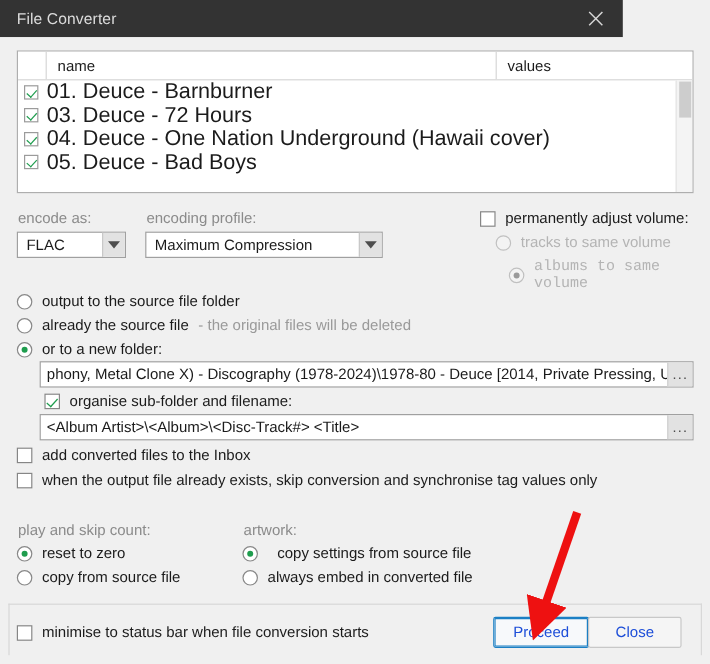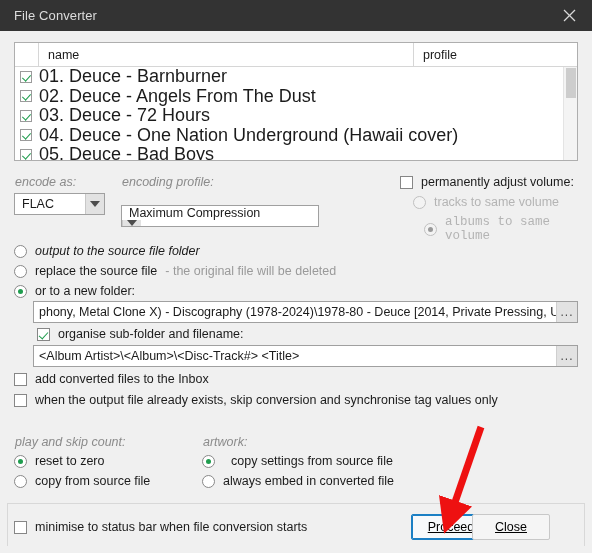--- a/index.html
+++ b/index.html
@@ -12,21 +12,21 @@
   #app {
     position: relative;
     width: 592px; height: 553px;
     background: #f0f0f0;
     box-sizing: border-box;
   }
 
   
   .titlebar {
     position: absolute; left: 0; top: 0;
-    width: 592px; height: 31px;
+    width: 519px; height: 31px;
     background: #333333;
     display: flex; align-items: center;
   }
   .titlebar-text {
     color: #dcdcdc;
     font-size: 13px;
     margin-left: 14px;
     letter-spacing: 0.1px;
   }
   .titlebar-close {
@@ -132,21 +132,20 @@
     left: 2px; top: 1px;
     width: 10px; height: 30px;
     background: #cdcdcd;
   }
 
   
   .dim-label {
     position: absolute;
     font-size: 12.5px;
     color: #8b8b8b;
-    font-style: italic;
   }
   .row-label {
     font-size: 12.5px;
     color: #1b1b1b;
   }
 
   
   .combo {
     position: absolute;
     height: 22px;
@@ -284,23 +283,22 @@
   }
   .btn {
     position: absolute;
     height: 26px;
     background: #f5f5f5;
     border: 1px solid #c8c8c8;
     border-radius: 2px;
     box-sizing: border-box;
     display: flex; align-items: center; justify-content: center;
     font-size: 12.5px;
-    color: #000000;
-    cursor: pointer;
-    text-decoration: underline;
+    color: #1d4ed8;
+    cursor: pointer;
   }
   .btn.focused {
     border: 1px solid #1b7fc4;
     box-shadow: 0 0 0 1px #1b7fc4 inset;
     background: #f7f9fb;
   }
 
   
   .arrow-layer {
     position: absolute;
@@ -323,33 +321,29 @@
       </svg>
     </div>
   </div>
 
   <div class="client">
 
     <div class="listbox">
       <div class="list-header">
         <div class="col-check"></div>
         <div class="col-name">name</div>
-        <div class="col-status">profile</div>
+        <div class="col-status">values</div>
       </div>
       <div class="list-rows">
         <div class="list-row">
           <span class="cb-green"></span>
           <span>01. Deuce - Barnburner</span>
         </div>
         <div class="list-row">
           <span class="cb-green"></span>
-          <span>02. Deuce - Angels From The Dust</span>
-        </div>
-        <div class="list-row">
-          <span class="cb-green"></span>
           <span>03. Deuce - 72 Hours</span>
         </div>
         <div class="list-row">
           <span class="cb-green"></span>
           <span>04. Deuce - One Nation Underground (Hawaii cover)</span>
         </div>
         <div class="list-row">
           <span class="cb-green"></span>
           <span>05. Deuce - Bad Boys</span>
         </div>
@@ -361,48 +355,48 @@
 
     <div class="dim-label" style="left:15px; top:144px;">encode as:</div>
     <div class="combo" style="left:14px; top:162px; width:91px;text-align:right;">
       <div class="combo-value">FLAC</div>
       <div class="combo-arrow">
           <i></i>
         </div>
     </div>
 
     <div class="dim-label" style="left:122px; top:144px;">encoding profile:</div>
-    <div class="combo" style="left:121px; top:174px; width:198px;flex-direction:column;">
+    <div class="combo" style="left:121px; top:162px; width:198px;">
       <div class="combo-value">Maximum Compression</div>
       <div class="combo-arrow">
           <i></i>
         </div>
     </div>
 
     <div class="cbrow" style="left:400px; top:144px;">
       <span class="cb"></span>
       <span class="row-label">permanently adjust volume:</span>
     </div>
     <div class="rbrow disabled" style="left:413px; top:164px;">
       <span class="rb disabled"></span>
       <span class="row-label">tracks to same volume</span>
     </div>
     <div class="rbrow disabled" style="left:424px; top:184px;font-family:Liberation Mono, monospace;">
       <span class="rb disabled on"></span>
       <span class="row-label">albums to same volume</span>
     </div>
 
-    <div class="rbrow" style="left:14px; top:213px;font-style:italic;">
+    <div class="rbrow" style="left:14px; top:213px;">
       <span class="rb"></span>
       <span class="row-label">output to the source file folder</span>
     </div>
     <div class="rbrow" style="left:14px; top:233px;">
       <span class="rb"></span>
-      <span class="row-label">replace the source file</span>
-      <span class="row-label muted-note">- the original file will be deleted</span>
+      <span class="row-label">already the source file</span>
+      <span class="row-label muted-note">- the original files will be deleted</span>
     </div>
     <div class="rbrow" style="left:14px; top:253px;">
       <span class="rb on"></span>
       <span class="row-label">or to a new folder:</span>
     </div>
 
     <div class="field" style="left:33px; top:270px; width:545px;">
       <div class="field-input">phony, Metal Clone X) - Discography (1978-2024)\1978-80 - Deuce [2014, Private Pressing, USA]\</div>
       <div class="field-browse">...</div>
     </div>
@@ -444,21 +438,21 @@
       <span class="rb"></span>
       <span class="row-label">always embed in converted file</span>
     </div>
 
     <div class="bottombar"></div>
     <div class="cbrow" style="left:14px; top:489px;">
       <span class="cb"></span>
       <span class="row-label">minimise to status bar when file conversion starts</span>
     </div>
     <div class="btn focused" style="left:411px; top:483px; width:80px;">Proceed</div>
-    <div class="btn" style="left:472px; top:483px; width:78px;">Close</div>
+    <div class="btn" style="left:490px; top:483px; width:78px;">Close</div>
 
   </div>
 
   <svg class="arrow-layer" viewBox="0 0 592 553">
     <defs>
       <marker id="redhead" markerWidth="5" markerHeight="5" refX="1.1" refY="2.5" orient="auto">
         <path d="M0,0 L5,2.5 L0,5 z" fill="#ee1111"></path>
       </marker>
     </defs>
     <line x1="481" y1="427" x2="453" y2="508" stroke="#ee1111" stroke-width="7" marker-end="url(#redhead)"></line>

